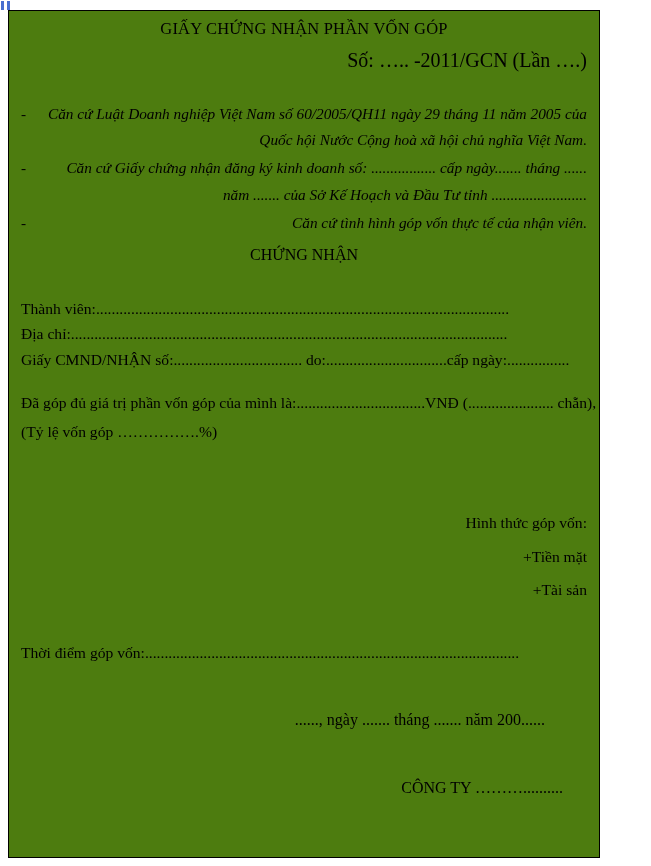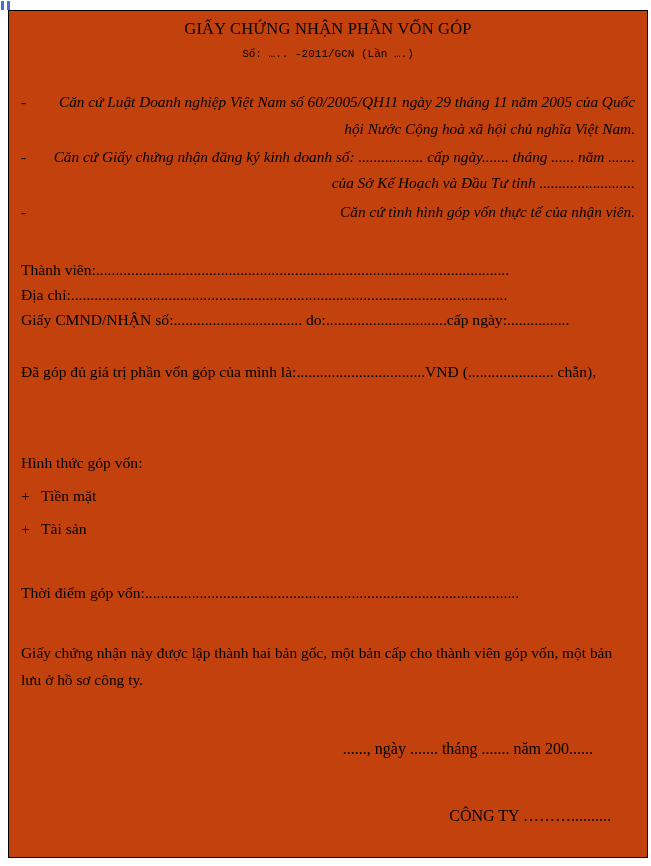--- a/index.html
+++ b/index.html
@@ -27,48 +27,47 @@
     background:
       linear-gradient(to right, #2a57c8 0 3px, transparent 3px 6px, #2a57c8 6px 9px),
       #ffffff;
     opacity: .85;
   }
 
   .page-frame {
     position: absolute;
     left: 8px;
     top: 10px;
-    width: 640px;
+    width: 592px;
     height: 848px;
     border: 1px solid #000000;
     box-sizing: border-box;
-    background: #c2410c;
+    background: #4d7c0f;
   }
 
   .page-inner {
     padding: 6px 12px 0 12px;
     box-sizing: border-box;
     height: 100%;
   }
 
   .doc-title {
     text-align: center;
     font-size: 16.5px;
     letter-spacing: .2px;
     line-height: 1.25;
     margin: 2px 0 0 0;
     white-space: nowrap;
   }
 
   .doc-subtitle {
-    text-align: center;
-    font-size: 11px;
+    text-align: right;
+    font-size: 20px;
     line-height: 1.25;
     margin: 8px 0 0 0;
-    font-family: Liberation Mono, monospace;
   }
 
   .recitals {
     margin-top: 28px;
   }
 
   .recital {
     display: flex;
     align-items: flex-start;
     font-style: italic;
@@ -97,35 +96,36 @@
     margin-top: 32px;
   }
   .field-line {
     font-size: 15.6px;
     line-height: 1.62;
     white-space: nowrap;
     overflow: hidden;
   }
 
   .amount-block {
-    margin-top: 26px;
+    margin-top: 18px;
   }
   .amount-line {
     font-size: 15.6px;
     line-height: 1.62;
     white-space: nowrap;
   }
   .ratio-line {
     font-size: 15.6px;
     line-height: 1.62;
     margin-top: 4px;
   }
 
   .method-block {
     margin-top: 66px;
+    text-align: right;
   }
   .method-title {
     font-size: 15.6px;
     line-height: 1.62;
   }
   .method-item {
     font-size: 15.6px;
     line-height: 1.62;
     margin-top: 8px;
   }
@@ -194,50 +194,49 @@
         <span class="recital-text">Căn cứ Giấy chứng nhận đăng ký kinh doanh số: ................. cấp ngày....... tháng ...... năm ....... của Sở Kế Hoạch và Đầu Tư tỉnh .........................</span>
       </div>
 
       <div class="recital">
         <span class="dash">-</span>
         <span class="recital-text">Căn cứ tình hình góp vốn thực tế của nhận viên.</span>
       </div>
 
     </div>
 
+    <div class="section-heading">CHỨNG NHẬN</div>
 
     <div class="field-block">
       <div class="field-line">Thành viên:..........................................................................................................</div>
       <div class="field-line">Địa chỉ:................................................................................................................</div>
       <div class="field-line">Giấy CMND/NHẬN số:................................. do:...............................cấp ngày:................</div>
     </div>
 
     <div class="amount-block">
       <div class="amount-line">Đã góp đủ giá trị phần vốn góp của mình là:.................................VNĐ  (......................  chẵn),</div>
+      <div class="ratio-line">(Tỷ lệ vốn góp …………….%)</div>
     </div>
 
     <div class="method-block">
       <div class="method-title">Hình thức góp vốn:</div>
 
       <div class="method-item">
         <span class="plus">+</span><span>Tiền mặt</span>
       </div>
 
       <div class="method-item">
         <span class="plus">+</span><span>Tài sản</span>
       </div>
     </div>
 
     <div class="timing-block">
       <div class="timing-line">Thời điểm góp vốn:................................................................................................</div>
     </div>
 
-    <div class="closing-block">
-      <div class="closing-paragraph">Giấy chứng nhận này được lập thành hai bản gốc, một bản cấp cho thành viên góp vốn, một bản lưu ở hồ sơ công ty.</div>
-    </div>
 
     <div class="signature-block">
       <div class="signature-date">......, ngày ....... tháng ....... năm 200......</div>
       <div class="signature-company">CÔNG TY ………..........</div>
     </div>
 
   </div>
 </div>
 
 </body></html>

